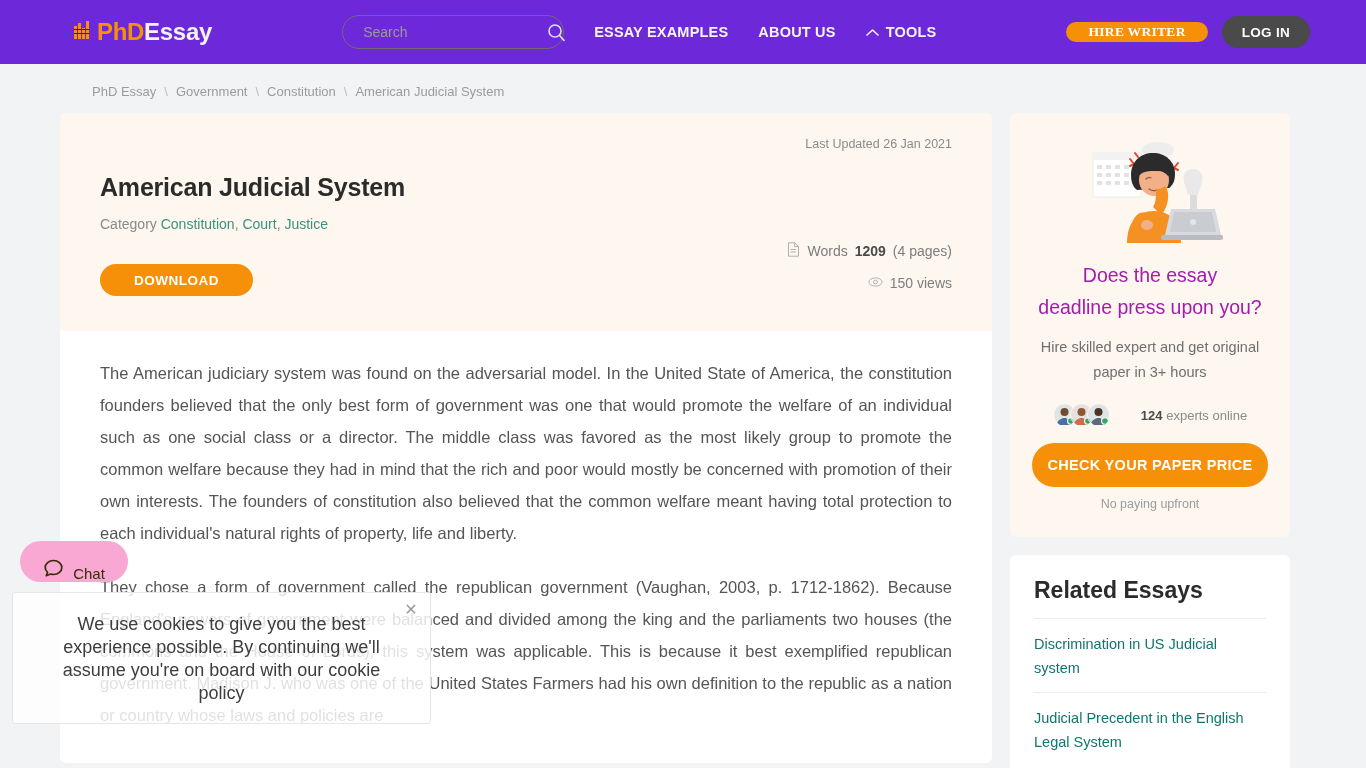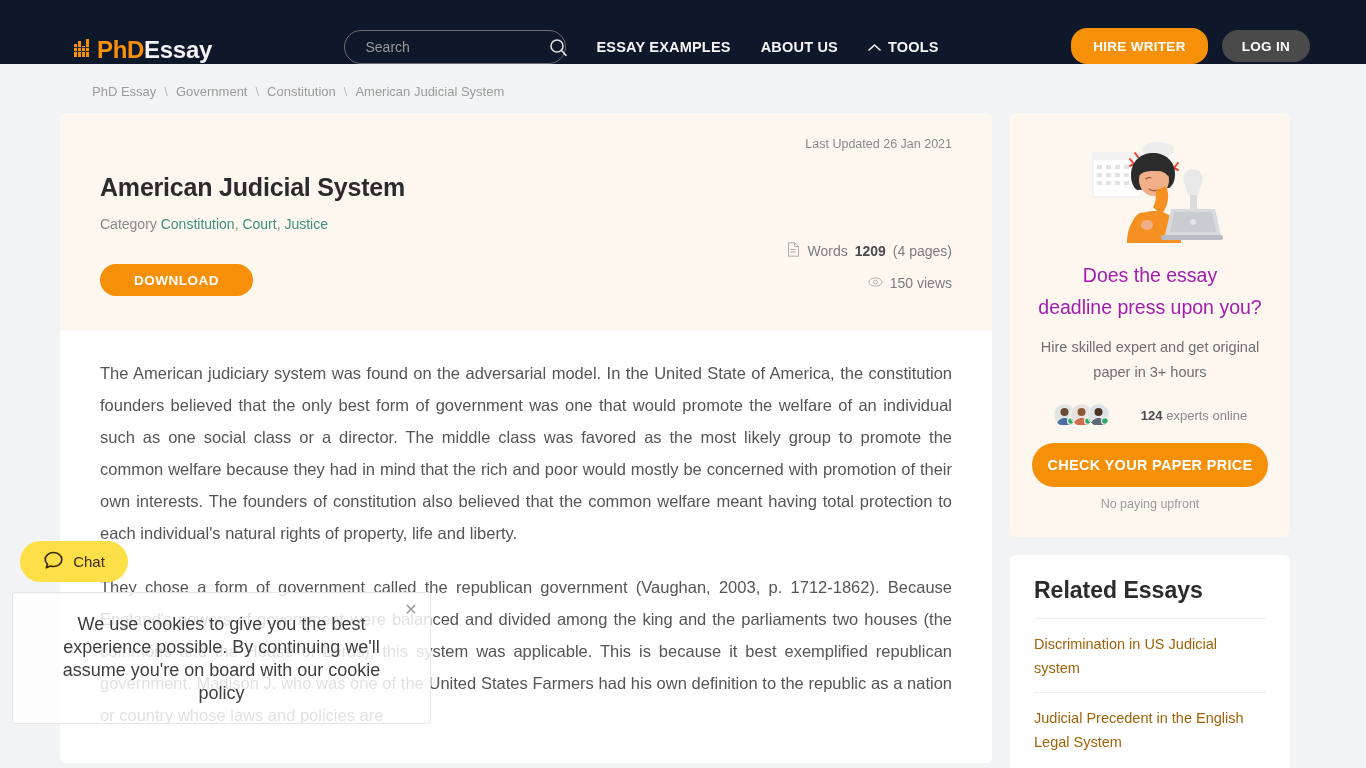--- a/index.html
+++ b/index.html
@@ -9,22 +9,22 @@
     width:1366px; height:768px;
     overflow:hidden;
     background:#f2f3f5;
     font-family:"Liberation Sans", sans-serif;
     color:#333;
     position:relative;
   }
 
   
   .site-header{
-    height:64px; background:#0f172a;
-    display:flex; align-items:flex-end;
+    height:64px; background:#6d28d9;
+    display:flex; align-items:center;
     padding:0 56px 0 72px;
     position:relative; z-index:40;
   }
   .logo{ display:flex; align-items:center; gap:3px; cursor:pointer; }
   .logo-mark{ display:block; }
   .logo-text{
     font-size:24px; font-weight:bold; letter-spacing:-0.3px;
     color:#f79009; white-space:nowrap;
   }
   .logo-text .light{ color:#f2f2f2; font-weight:bold; }
@@ -49,23 +49,23 @@
   .nav-link{
     color:#f5f5f5; font-size:14.5px; font-weight:bold;
     letter-spacing:.2px; cursor:pointer; white-space:nowrap;
     display:flex; align-items:center; gap:7px;
   }
   .chevron-up{ display:block; }
 
   .nav-right{ display:flex; align-items:center; gap:14px; }
   .btn-hire{
     background:#f79009; color:#fff; border:none;
-    font-family:Liberation Sans, sans-serif;
+    font-family:Liberation Serif, serif;
     font-size:13.5px; font-weight:bold; letter-spacing:.3px;
-    padding:0 22px; height:36px; border-radius:16px; cursor:pointer;
+    padding:0 22px; height:20px; border-radius:16px; cursor:pointer;
     white-space:nowrap;
   }
   .btn-login{
     background:#4a4a4a; color:#fff; border:none;
     font-family:"Liberation Sans", sans-serif;
     font-size:13.5px; font-weight:bold; letter-spacing:.3px;
     padding:0 20px; height:32px; border-radius:16px; cursor:pointer;
     white-space:nowrap;
   }
 
@@ -165,30 +165,30 @@
 
   .related{
     background:#fff; border-radius:6px; padding:22px 24px 10px 24px;
   }
   .related-title{
     font-size:23px; font-weight:bold; color:#2b2b2b;
     margin:0 0 14px 0;
   }
   .related-item{
     border-top:1px solid #ededed; padding:13px 0 12px 0;
-    font-size:14.5px; line-height:24px; color:#a16207;
+    font-size:14.5px; line-height:24px; color:#0f766e;
     cursor:pointer;
   }
 
   
   .chat-widget{
     position:absolute; left:20px; top:541px;
     width:108px; height:41px; border-radius:21px;
-    background:#fde047; color:#3a2a06;
-    display:flex; align-items:center; justify-content:center; gap:9px;
+    background:#f9a8d4; color:#3a2a06;
+    display:flex; align-items:flex-end; justify-content:center; gap:9px;
     font-size:15px; cursor:pointer; z-index:60;
   }
 
   
   .cookie-banner{
     position:absolute; left:12px; top:592px;
     width:419px; padding:20px 26px 18px 26px;
     background:rgba(255,255,255,.82);
     border:1px solid #e6e6e6; border-radius:3px;
     text-align:center; z-index:55;

